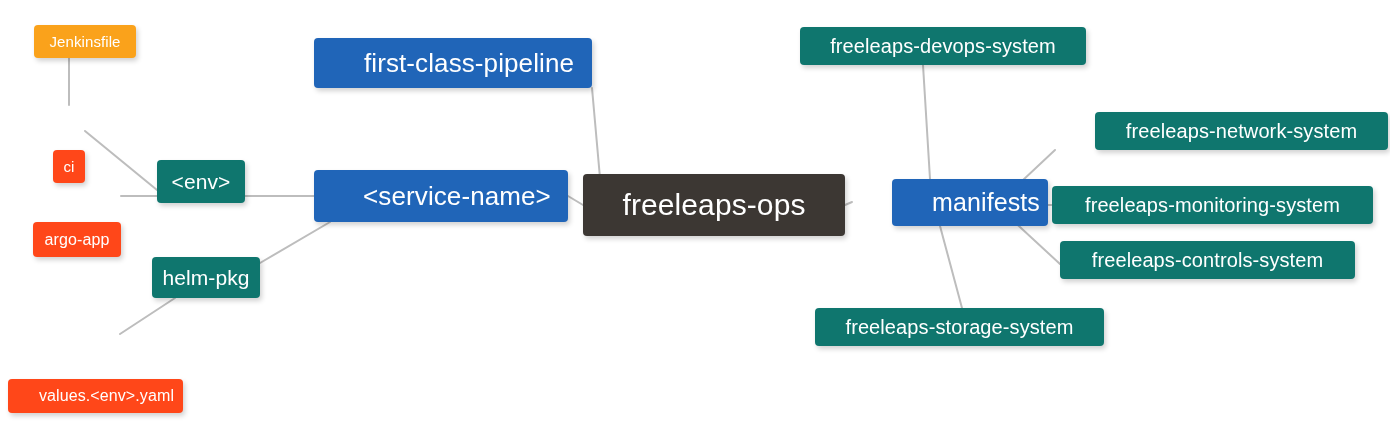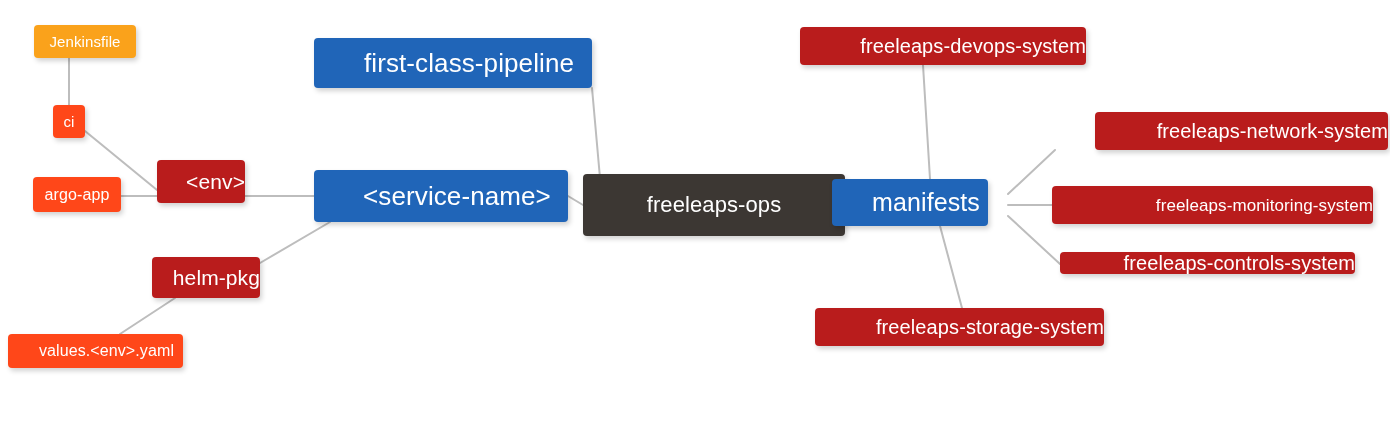--- a/index.html
+++ b/index.html
@@ -42,23 +42,23 @@
     color: #ffffff;
     white-space: nowrap;
     text-align: center;
     letter-spacing: 0.1px;
     box-shadow: 2px 3px 5px rgba(0,0,0,0.18);
     line-height: 1;
   }
   
   .role-root      { background: #3c3733; }
   .role-branch    { background: #2065b8; padding-left: 32px; }
-  .role-leafgreen { background: #b91c1c; justify-content: flex-end; }
+  .role-leafgreen { background: #0f766e; }
   .role-leaforange{ background: #faa21b; margin-left: 16px; }
-  .role-leafred   { background: #ff4719; }
+  .role-leafred   { background: #ff4719; margin-top: 45px; }
 </style>
 </head>
 <body>
 
 <div id="mindmap-canvas">
   <svg id="edge-layer" viewBox="0 0 1390 421" xmlns="http://www.w3.org/2000/svg">
       <line x1="583" y1="205" x2="568" y2="196" stroke="#bdbdbd" stroke-width="2" stroke-linecap="round"></line>
       <line x1="600" y1="178" x2="592" y2="88" stroke="#bdbdbd" stroke-width="2" stroke-linecap="round"></line>
       <line x1="845" y1="205" x2="852" y2="202" stroke="#bdbdbd" stroke-width="2" stroke-linecap="round"></line>
       <line x1="314" y1="196" x2="245" y2="196" stroke="#bdbdbd" stroke-width="2" stroke-linecap="round"></line>
@@ -67,30 +67,30 @@
       <line x1="69" y1="105" x2="69" y2="58" stroke="#bdbdbd" stroke-width="2" stroke-linecap="round"></line>
       <line x1="157" y1="196" x2="121" y2="196" stroke="#bdbdbd" stroke-width="2" stroke-linecap="round"></line>
       <line x1="175" y1="298" x2="120" y2="334" stroke="#bdbdbd" stroke-width="2" stroke-linecap="round"></line>
       <line x1="930" y1="179" x2="923" y2="65" stroke="#bdbdbd" stroke-width="2" stroke-linecap="round"></line>
       <line x1="1008" y1="194" x2="1055" y2="150" stroke="#bdbdbd" stroke-width="2" stroke-linecap="round"></line>
       <line x1="1008" y1="205" x2="1052" y2="205" stroke="#bdbdbd" stroke-width="2" stroke-linecap="round"></line>
       <line x1="1008" y1="216" x2="1060" y2="264" stroke="#bdbdbd" stroke-width="2" stroke-linecap="round"></line>
       <line x1="940" y1="226" x2="962" y2="308" stroke="#bdbdbd" stroke-width="2" stroke-linecap="round"></line>
     </svg>
   <div id="node-layer">
-      <div class="mm-node role-root" style="left: 583px; top: 174px; width: 262px; height: 62px; font-size: 22px;">
+      <div class="mm-node role-root" style="left: 583px; top: 174px; width: 262px; height: 62px; font-size: 30px;">
         <span>freeleaps-ops</span>
       </div>
       <div class="mm-node role-branch" style="left: 314px; top: 170px; width: 254px; height: 52px; font-size: 26px;">
         <span>&lt;service-name&gt;</span>
       </div>
       <div class="mm-node role-branch" style="left: 314px; top: 38px; width: 278px; height: 50px; font-size: 26px;">
         <span>first-class-pipeline</span>
       </div>
-      <div class="mm-node role-branch" style="left: 832px; top: 179px; width: 156px; height: 47px; font-size: 25px;">
+      <div class="mm-node role-branch" style="left: 892px; top: 179px; width: 156px; height: 47px; font-size: 25px;">
         <span>manifests</span>
       </div>
       <div class="mm-node role-leafgreen" style="left: 157px; top: 160px; width: 88px; height: 43px; font-size: 21px;">
         <span>&lt;env&gt;</span>
       </div>
       <div class="mm-node role-leafgreen" style="left: 152px; top: 257px; width: 108px; height: 41px; font-size: 21px;">
         <span>helm-pkg</span>
       </div>
       <div class="mm-node role-leafred" style="left: 53px; top: 105px; width: 32px; height: 33px; font-size: 15px;">
         <span>ci</span>
@@ -103,23 +103,23 @@
       </div>
       <div class="mm-node role-leafred" style="left: 8px; top: 334px; width: 175px; height: 34px; font-size: 16px; padding-left: 22px;">
         <span>values.&lt;env&gt;.yaml</span>
       </div>
       <div class="mm-node role-leafgreen" style="left: 800px; top: 27px; width: 286px; height: 38px; font-size: 20px;">
         <span>freeleaps-devops-system</span>
       </div>
       <div class="mm-node role-leafgreen" style="left: 1055px; top: 112px; width: 293px; height: 38px; font-size: 20px; margin-left: 40px;">
         <span>freeleaps-network-system</span>
       </div>
-      <div class="mm-node role-leafgreen" style="left: 1052px; top: 186px; width: 321px; height: 38px; font-size: 17px;">
+      <div class="mm-node role-leafgreen" style="left: 1052px; top: 186px; width: 321px; height: 38px; font-size: 20px;">
         <span>freeleaps-monitoring-system</span>
       </div>
-      <div class="mm-node role-leafgreen" style="left: 1060px; top: 252px; width: 295px; height: 22px; font-size: 20px;">
+      <div class="mm-node role-leafgreen" style="left: 1060px; top: 241px; width: 295px; height: 38px; font-size: 20px;">
         <span>freeleaps-controls-system</span>
       </div>
       <div class="mm-node role-leafgreen" style="left: 815px; top: 308px; width: 289px; height: 38px; font-size: 20px;">
         <span>freeleaps-storage-system</span>
       </div>
     </div>
 </div>
 
 </body></html>

